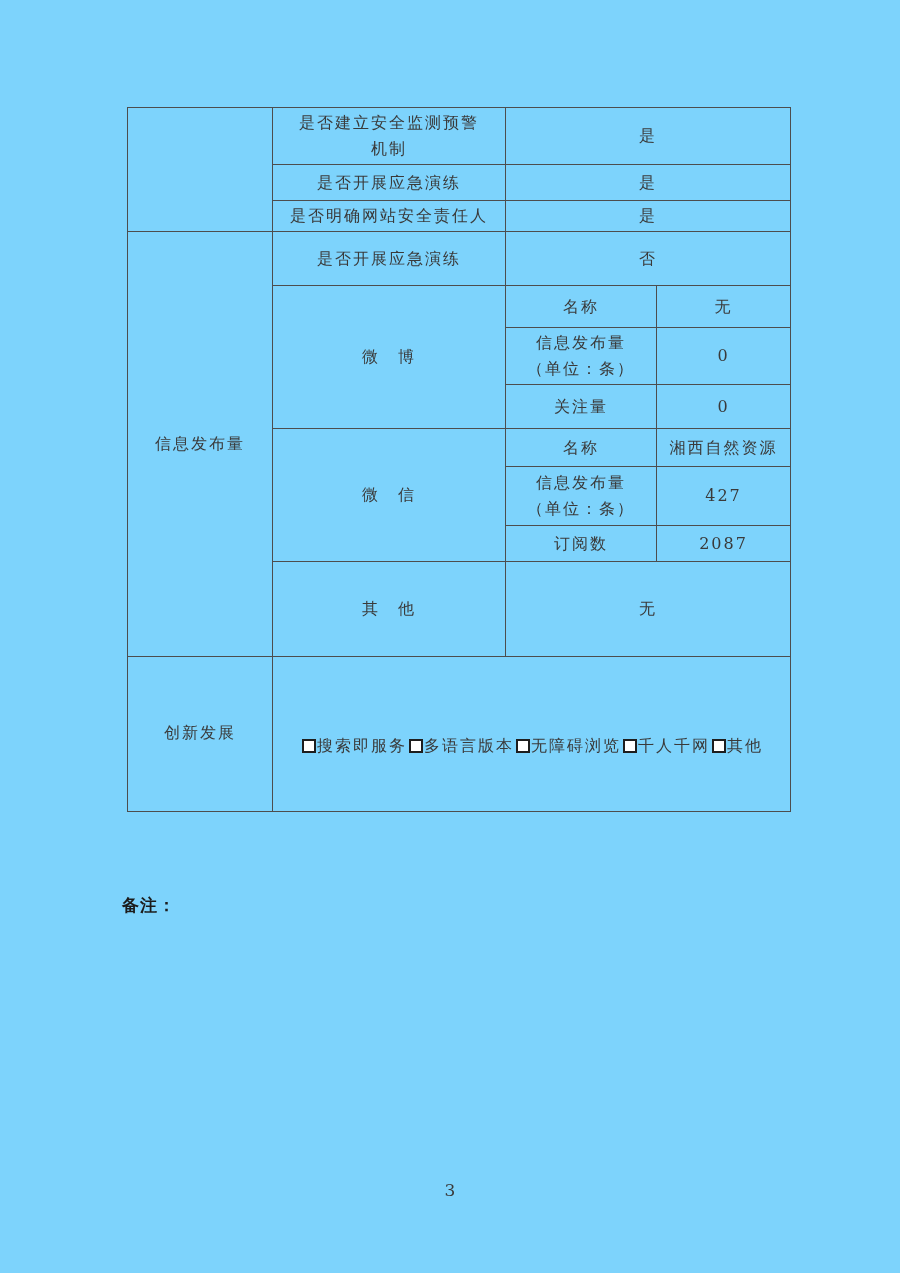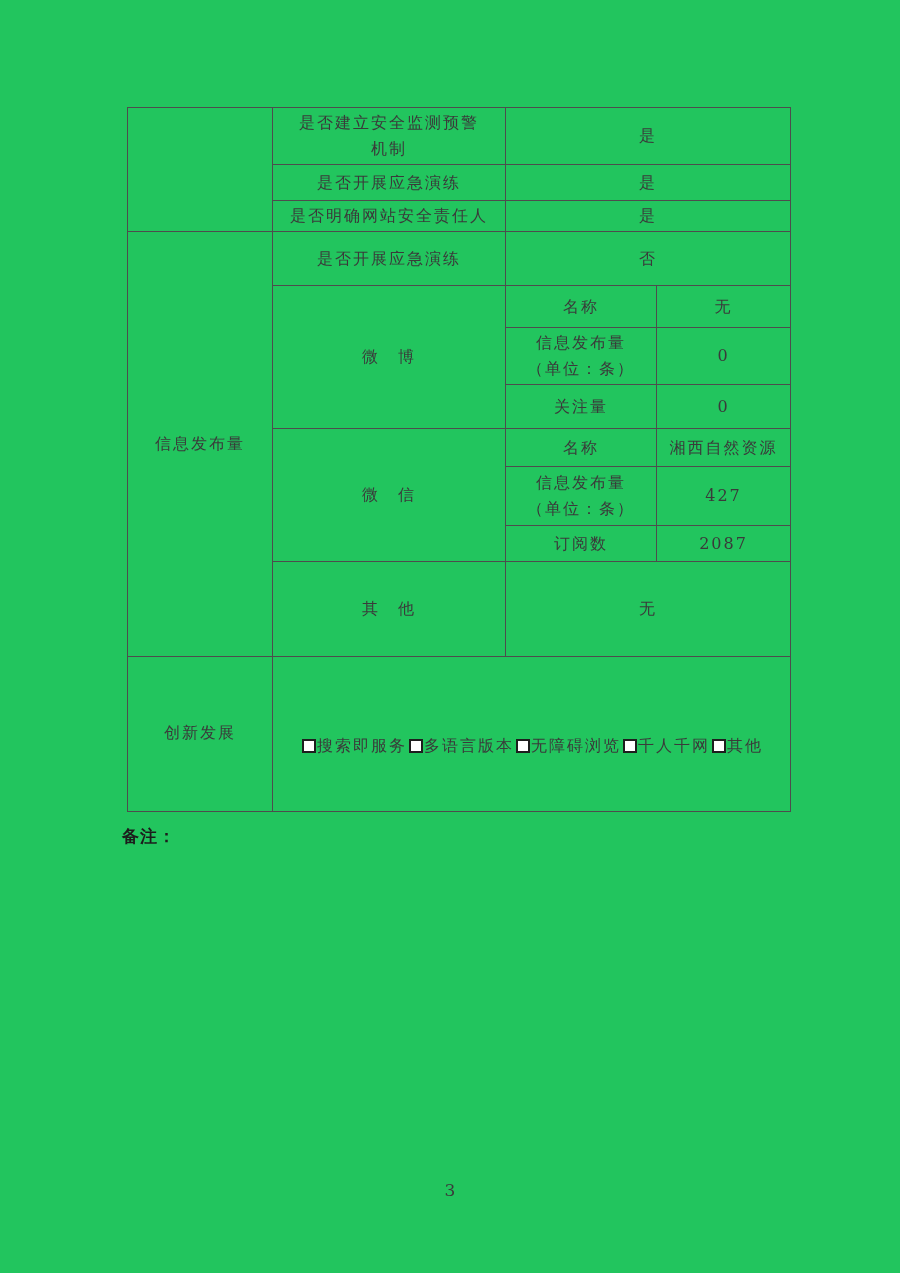--- a/index.html
+++ b/index.html
@@ -1,21 +1,21 @@
 <!DOCTYPE html>
 <html><head>
 <meta charset="utf-8">
 <style>
   * { margin: 0; padding: 0; box-sizing: border-box; }
   html, body { background: #ffffff; }
   .page {
     position: relative;
     width: 900px;
     height: 1273px;
-    background: #22c55e;
+    background: #7dd3fc;
     font-family: "DejaVu Serif", "Liberation Serif", serif;
     color: #3a3a3a;
     overflow: hidden;
   }
   table.report-table {
     position: absolute;
     left: 127px;
     top: 107px;
     width: 663px;
     table-layout: fixed;
@@ -55,21 +55,21 @@
     width: 14px;
     height: 14px;
     border: 2px solid #1e1e1e;
     vertical-align: -2px;
     margin: 0 1px 0 2px;
     background: #ffffff;
   }
   .notes {
     position: absolute;
     left: 122px;
-    top: 825px;
+    top: 894px;
     font-family: "DejaVu Sans", "Liberation Sans", sans-serif;
     font-weight: 700;
     font-size: 17px;
     letter-spacing: 1px;
     color: #1c1c1c;
   }
   .pageno {
     position: absolute;
     left: 0;
     top: 1180px;

